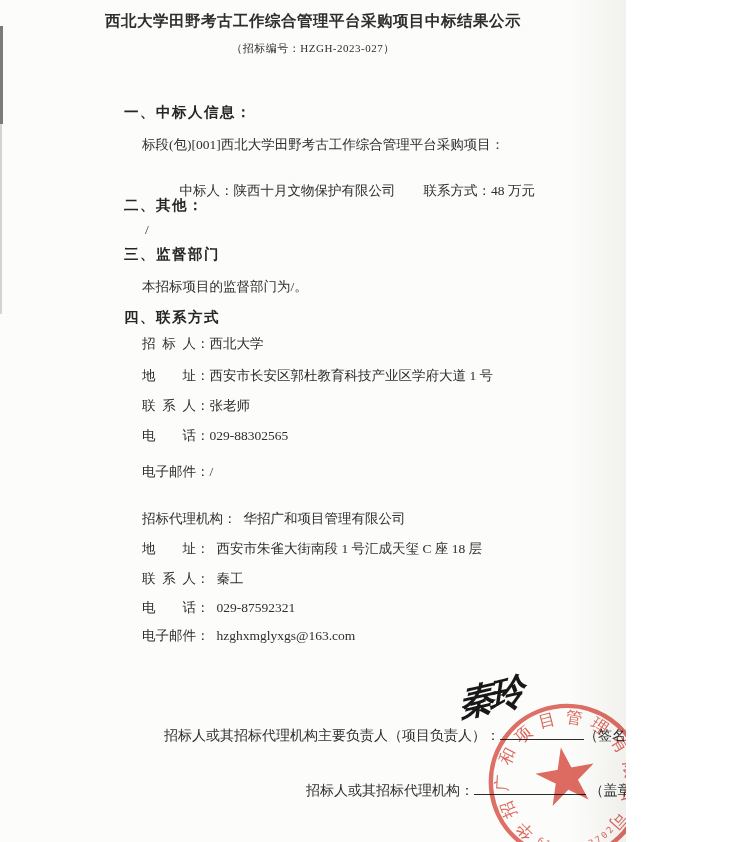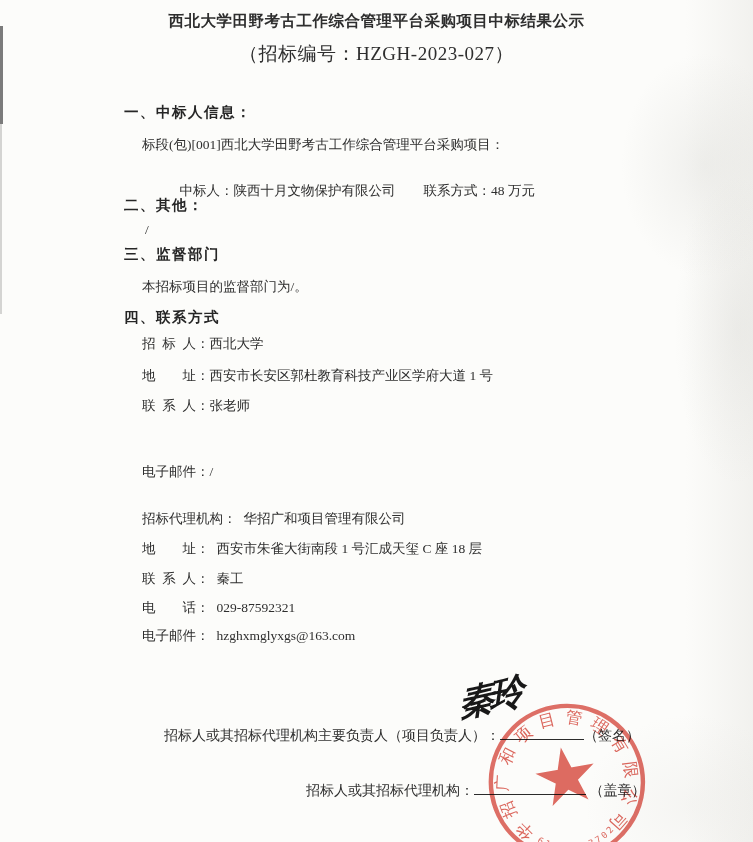--- a/index.html
+++ b/index.html
@@ -1,31 +1,31 @@
 <!DOCTYPE html>
 <html><head>
 <meta charset="utf-8">
 <style>
   html,body{margin:0;padding:0;}
   .page{
     position:relative;
-    width:753px;height:842px;
+    width:626px;height:842px;
     overflow:hidden;
     color:#2e2e2e;
     font-family:"Liberation Serif","DejaVu Serif",serif;
     background:
       radial-gradient(120px 160px at 705px 165px, rgba(188,188,182,.20), transparent 70%),
       radial-gradient(90px 220px at 737px 330px, rgba(188,188,182,.16), transparent 70%),
       radial-gradient(150px 130px at 690px 805px, rgba(198,196,190,.13), transparent 70%),
       linear-gradient(90deg, rgba(255,255,255,0) 91%, rgba(222,221,216,.35) 100%),
       #fcfcfa;
   }
   .abs{position:absolute;white-space:pre;}
   .doc-title{left:0;width:100%;top:11px;text-align:center;font-size:15.5px;font-weight:600;letter-spacing:.5px;}
-  .doc-subtitle{left:0;width:100%;top:41px;text-align:center;font-size:19px;font-weight:500;letter-spacing:.5px;}
+  .doc-subtitle{left:0;width:100%;top:41px;text-align:center;font-size:11px;font-weight:500;letter-spacing:.5px;}
   .heading{font-size:14.5px;font-weight:bold;letter-spacing:1.5px;color:#262626;}
   .body-line{font-size:13.5px;}
   .sign-line{font-size:14px;}
   .uline{display:inline-block;border-bottom:1.5px solid #2b2b2b;height:13px;vertical-align:baseline;}
   .uline-sign{width:84px;}
   .uline-stamp{width:112px;}
   .gap{margin-left:7px;}
   .scan-edge-a{left:0;top:26px;width:3px;height:98px;background:#454545;opacity:.7;}
   .scan-edge-b{left:0;top:124px;width:2px;height:190px;background:#6a6a6a;opacity:.28;}
   .seal-wrap{left:465px;top:684px;width:166px;height:166px;mix-blend-mode:multiply;transform:rotate(-10deg);opacity:.92;}
@@ -61,20 +61,21 @@
   <div class="abs body-line" style="left:145px;top:222px;">/</div>
 
   <div class="abs heading" style="left:124px;top:245px;">三、监督部门</div>
   <div class="abs body-line" style="left:142px;top:278px;">本招标项目的监督部门为/。</div>
 
   <div class="abs heading" style="left:124px;top:308px;">四、联系方式</div>
 
   <div class="abs body-line" style="left:142px;top:335px;"><span>招 标 人：</span><span>西北大学</span></div>
   <div class="abs body-line" style="left:142px;top:367px;"><span>地　　址：</span><span>西安市长安区郭杜教育科技产业区学府大道 1 号</span></div>
   <div class="abs body-line" style="left:142px;top:397px;"><span>联 系 人：</span><span>张老师</span></div>
+  <div class="abs body-line" style="left:142px;top:427px;"><span>电　　话：</span><span>029-88302565</span></div>
   <div class="abs body-line" style="left:142px;top:455px;margin-top:8px;"><span>电子邮件：</span><span>/</span></div>
 
   <div class="abs body-line" style="left:142px;top:510px;"><span>招标代理机构：</span><span class="gap">华招广和项目管理有限公司</span></div>
   <div class="abs body-line" style="left:142px;top:540px;"><span>地　　址：</span><span class="gap">西安市朱雀大街南段 1 号汇成天玺 C 座 18 层</span></div>
   <div class="abs body-line" style="left:142px;top:570px;"><span>联 系 人：</span><span class="gap">秦工</span></div>
   <div class="abs body-line" style="left:142px;top:599px;"><span>电　　话：</span><span class="gap">029-87592321</span></div>
   <div class="abs body-line" style="left:142px;top:627px;"><span>电子邮件：</span><span class="gap">hzghxmglyxgs@163.com</span></div>
 
   <div class="abs sign-line" style="left:292px;top:765px;">
     <span>招标人或其招标代理机构：</span><span class="uline uline-stamp"></span> <span>（盖章）</span>

